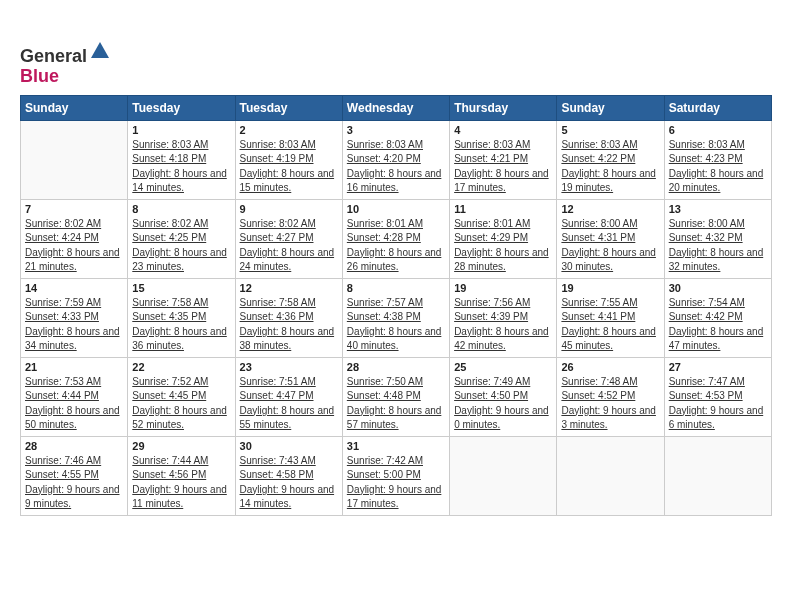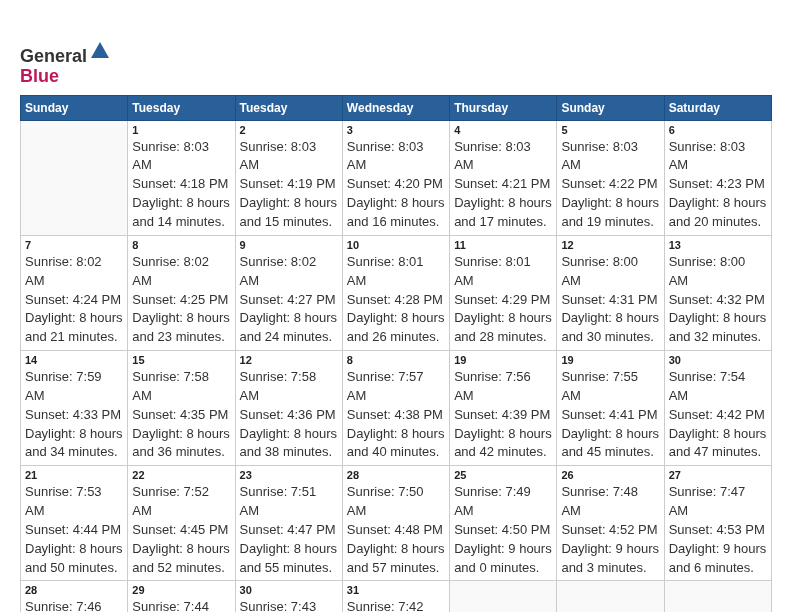--- a/index.html
+++ b/index.html
@@ -76,23 +76,24 @@
     tbody tr td.empty {
       background: #f9f9f9;
     }
     .day-number {
       font-size: 11px;
       font-weight: bold;
       display: block;
       margin-bottom: 2px;
     }
     .day-info {
-      font-size: 13px;
+      font-size: 10px;
       line-height: 1.45;
       color: #333;
+      text-decoration: underline;
     }
     tbody tr:nth-child(odd) td:not(.empty) {
       background: #fff;
     }
   </style>
 </head>
 <body>
 
 <div class="page">
   <div class="header">

